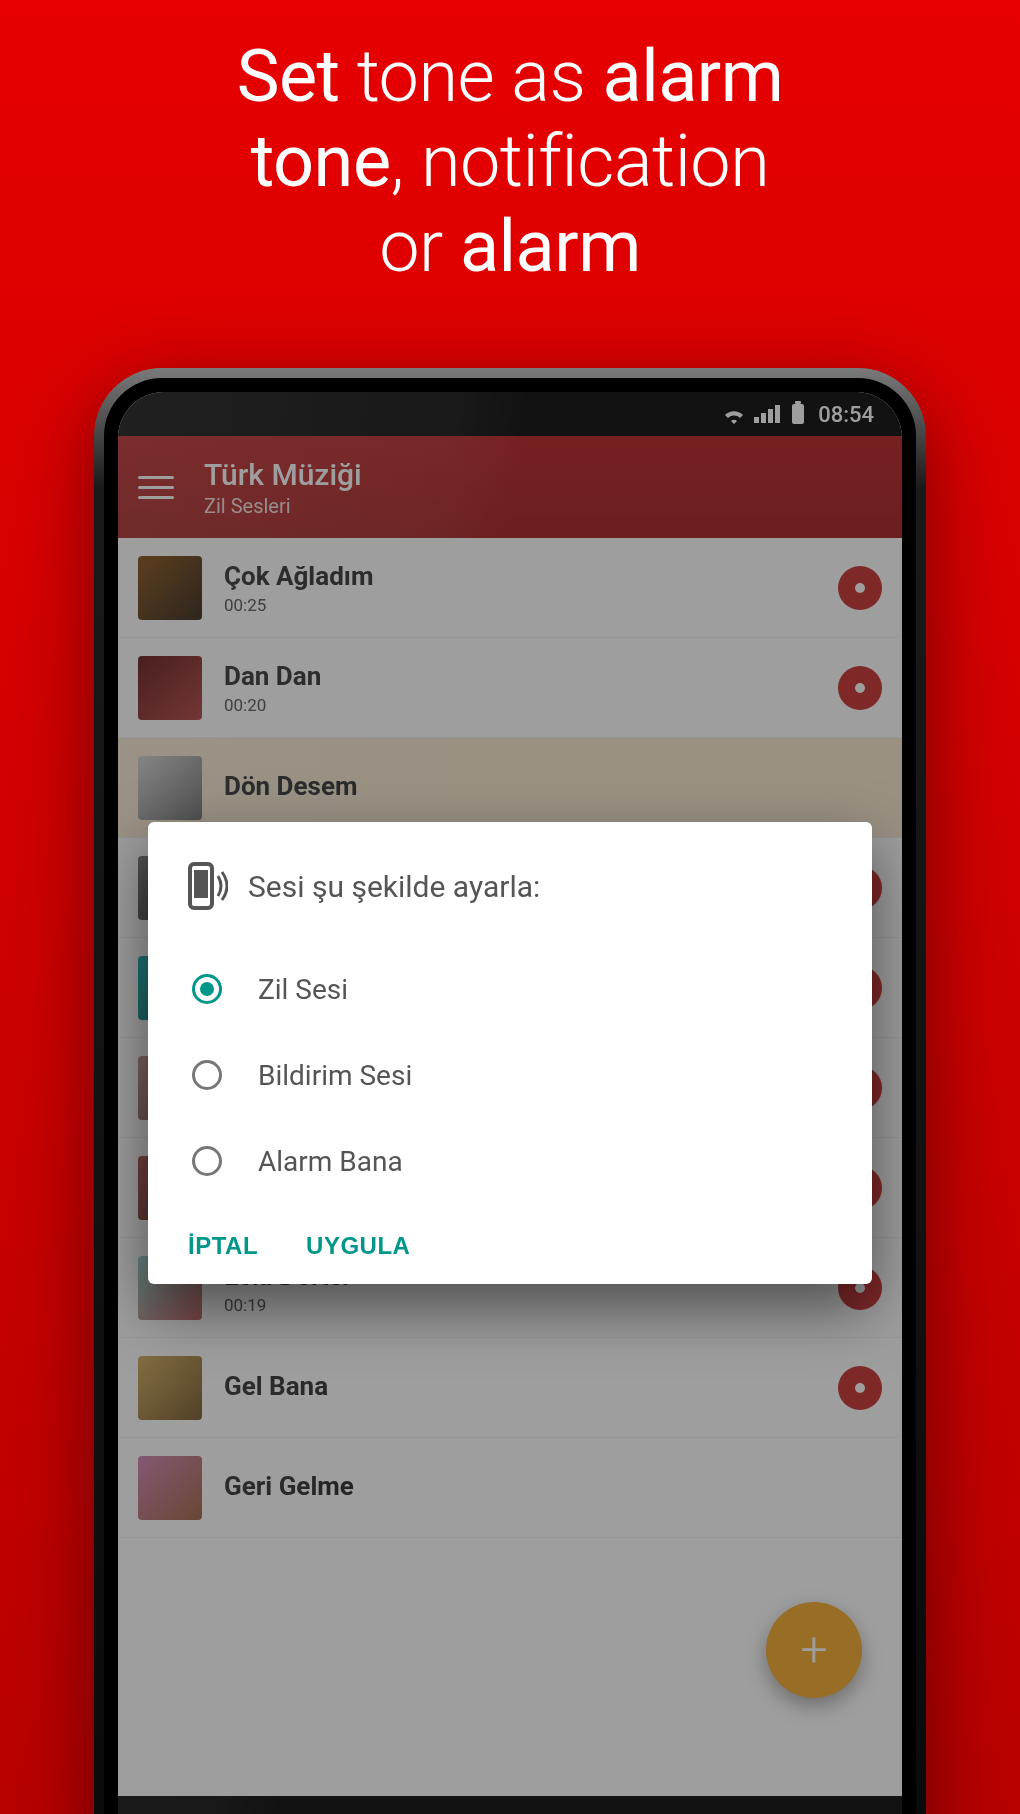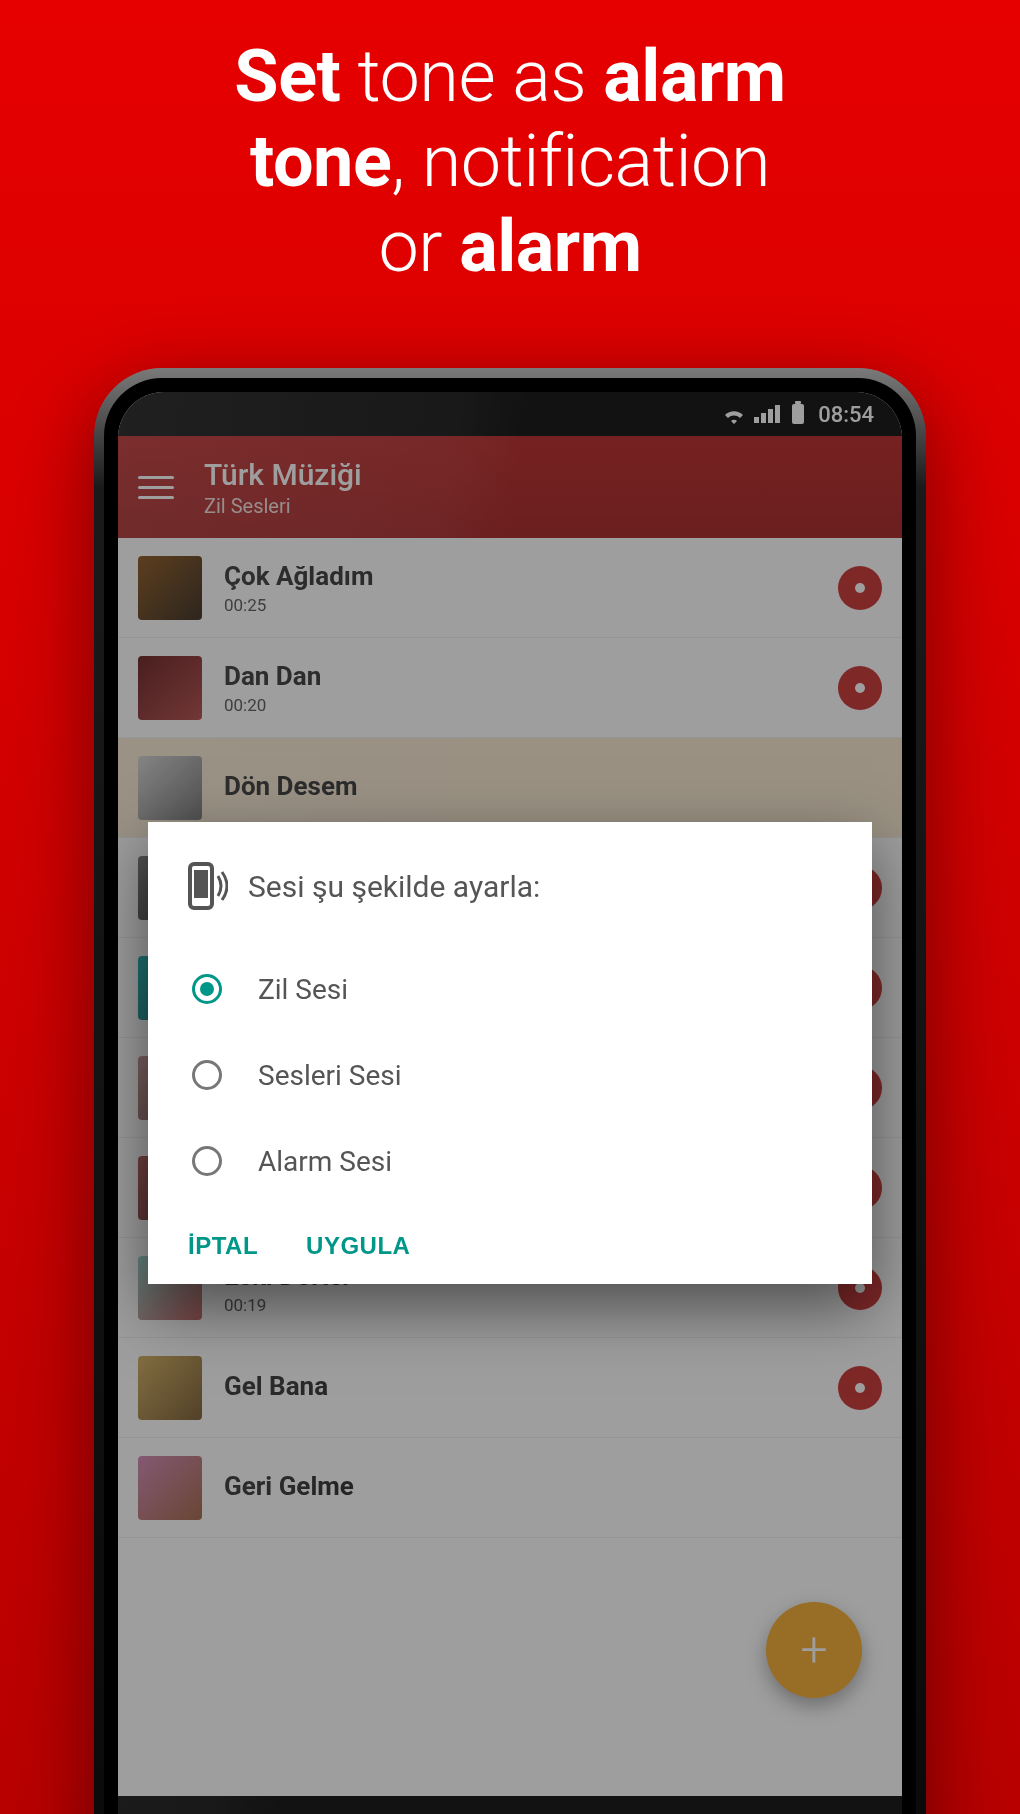--- a/index.html
+++ b/index.html
@@ -10,21 +10,21 @@
     position: relative;
     display: flex; flex-direction: column; align-items: center;
   }
   .promo-headline {
     color: #fff; text-align: center;
     font-size: 72px; line-height: 1.18;
     letter-spacing: -0.5px;
     padding: 35px 40px 0 40px;
     font-weight: 300;
   }
-  .promo-headline b { font-weight: 700; }
+  .promo-headline b { font-weight: 400; }
   
   .phone {
     position: absolute;
     left: 50%; transform: translateX(-50%);
     top: 368px;
     width: 832px;
     height: 1500px; 
   }
   .phone-frame {
     position: absolute; inset: 0;
@@ -114,21 +114,21 @@
   }
   
   .scrim{
     position:absolute; inset:0;
     background:rgba(40,40,40,.45);
     z-index:8;
   }
   
   .dialog{
     position:absolute; left:30px; right:30px; top:430px;
-    background:#fff; border-radius:0;
+    background:#fff; border-radius:6px;
     box-shadow:0 24px 60px rgba(0,0,0,.5);
     z-index:10; padding:40px 40px 24px 40px;
   }
   .dialog-header{display:flex;align-items:center;gap:20px;margin-bottom:36px;}
   .phone-ring-icon{display:flex;align-items:center;}
   .dialog-title{font-size:30px;color:#555;}
   .radio-row{display:flex;align-items:center;gap:36px;height:86px;cursor:pointer;padding-left:4px;}
   .radio{width:30px;height:30px;border:3px solid #777;border-radius:50%;position:relative;flex:0 0 auto;}
   .radio.checked{border-color:#009688;}
   .radio.checked::after{content:'';position:absolute;left:50%;top:50%;width:14px;height:14px;background:#009688;border-radius:50%;transform:translate(-50%,-50%);}
@@ -303,25 +303,25 @@
                 </svg>
               </span>
               <div class="dialog-title">Sesi şu şekilde ayarla:</div>
             </div>
             <div class="radio-row">
               <div class="radio checked"></div>
               <div class="radio-label">Zil Sesi</div>
             </div>
             <div class="radio-row">
               <div class="radio"></div>
-              <div class="radio-label">Sesleri Sesi</div>
+              <div class="radio-label">Bildirim Sesi</div>
             </div>
             <div class="radio-row">
               <div class="radio"></div>
-              <div class="radio-label">Alarm Sesi</div>
+              <div class="radio-label">Alarm Bana</div>
             </div>
             <div class="dialog-actions">
               <button class="dlg-btn">İPTAL</button>
               <button class="dlg-btn">UYGULA</button>
             </div>
           </div>
 
           <div class="navbar">
             
             

